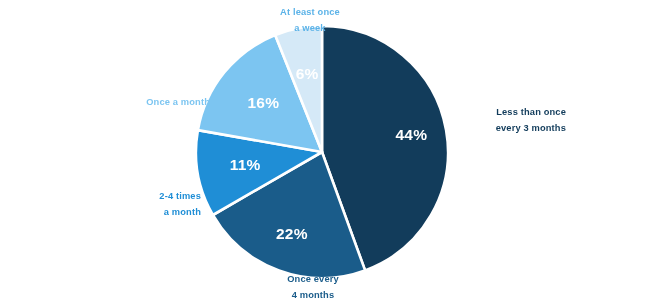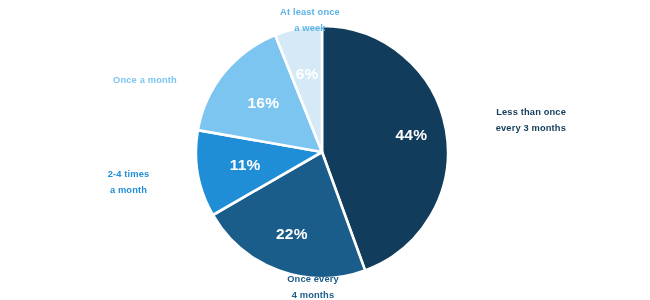--- a/index.html
+++ b/index.html
@@ -44,21 +44,22 @@
   .cat-label {
     position: absolute;
     font-family: "Liberation Sans", sans-serif;
     font-weight: bold;
     font-size: 9.3px;
     line-height: 16px;
     letter-spacing: 0.15px;
     white-space: pre-line;
   }
   .cat-label.anchor-right {
-    text-align: center;
+    text-align: right;
+    margin-top: 22px;
   }
   .cat-label.anchor-left {
     text-align: right;
   }
   .cat-label.anchor-center {
     text-align: center;
   }
 </style>
 </head>
 <body style="background: rgb(255, 255, 255);">
@@ -81,21 +82,21 @@
       <text class="value-label" x="307.2" y="75.3" fill="#ffffff">6%</text>
     </g>
   </svg>
 
   <div class="cat-label anchor-left" id="cat-0" style="left: 446px; top: 104px; width: 120px; color: rgb(18, 60, 91);">Less than once
 every 3 months</div>
 
   <div class="cat-label anchor-center" id="cat-1" style="left: 243px; top: 271px; width: 140px; color: rgb(26, 92, 138);">Once every
 4 months</div>
 
-  <div class="cat-label anchor-right" id="cat-2" style="left: 76px; top: 166px; width: 105px; color: rgb(31, 142, 214);">2-4 times
+  <div class="cat-label anchor-right" id="cat-2" style="left: 96px; top: 166px; width: 105px; color: rgb(31, 142, 214);">2-4 times
 a month</div>
 
   <div class="cat-label anchor-right" id="cat-3" style="left: 80px; top: 72px; width: 130px; color: rgb(124, 197, 241);">Once a month</div>
 
   <div class="cat-label anchor-center" id="cat-4" style="left: 240px; top: 4px; width: 140px; color: rgb(92, 179, 232);">At least once
 a week</div>
 
 </div>
 
 </body></html>

